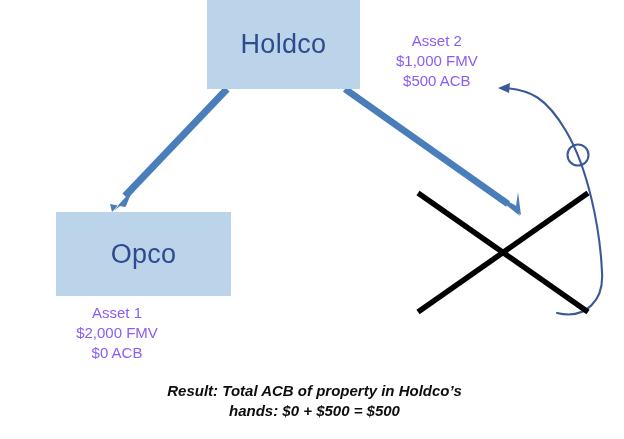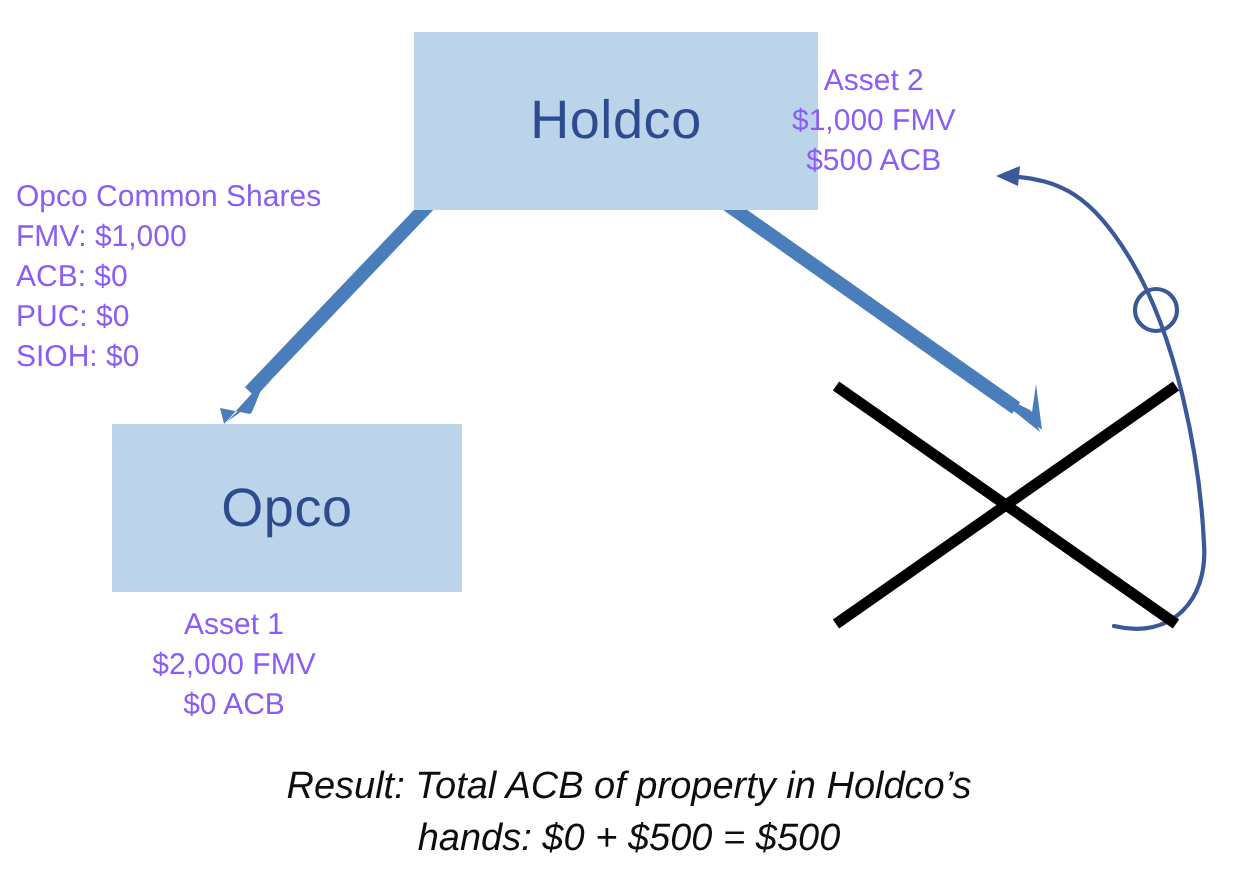--- a/index.html
+++ b/index.html
@@ -23,21 +23,21 @@
     justify-content: center;
   }
   .entity-label {
     color: #2e4b8f;
     font-size: 27px;
     font-weight: 400;
     letter-spacing: 0.3px;
     line-height: 1;
     white-space: nowrap;
   }
-  #holdco-box  { left: 207px; top: 16px;   width: 202px; height: 89px; }
+  #holdco-box  { left: 207px; top: 0px;   width: 153px; height: 89px; }
   #opco-box    { left: 28px;  top: 212px; width: 175px; height: 84px; margin-left: 28px; }
   #newco-box   { left: 413px; top: 212px; width: 177px; height: 84px; }
 
   .note {
     position: absolute;
     color: #8b5cf6;
     font-size: 15px;
     line-height: 1.33;
     white-space: pre;
   }
@@ -45,23 +45,23 @@
   #asset2-note      { left: 396px; top: 31px;  text-align: center; }
   #asset1-note      { left: 50px;  top: 303px; width: 134px; text-align: center; }
 
   #result-note {
     position: absolute;
     left: 142px;
     top: 381px;
     width: 345px;
     text-align: center;
     color: #0d0d0d;
-    font-size: 19px;
+    font-size: 15px;
     font-style: italic;
-    font-weight: normal;
+    font-weight: bold;
     line-height: 1.35;
   }
 
   #vector-layer {
     position: absolute;
     left: 0;
     top: 0;
     width: 624px;
     height: 439px;
     pointer-events: none;
@@ -103,25 +103,20 @@
 
   <div class="entity-box" id="holdco-box">
     <span class="entity-label">Holdco</span>
   </div>
 
   <div class="entity-box" id="opco-box">
     <span class="entity-label">Opco</span>
   </div>
 
 
-  <div class="note" id="opco-shares-note">Opco Common Shares
-FMV: $1,000
-ACB: $0
-PUC: $0
-SIOH: $0</div>
 
   <div class="note" id="asset2-note">Asset 2
 $1,000 FMV
 $500 ACB</div>
 
   <div class="note" id="asset1-note">Asset 1
 $2,000 FMV
 $0 ACB</div>
 
   <div id="result-note">Result: Total ACB of property in Holdco’s hands: $0 + $500 = $500</div>

